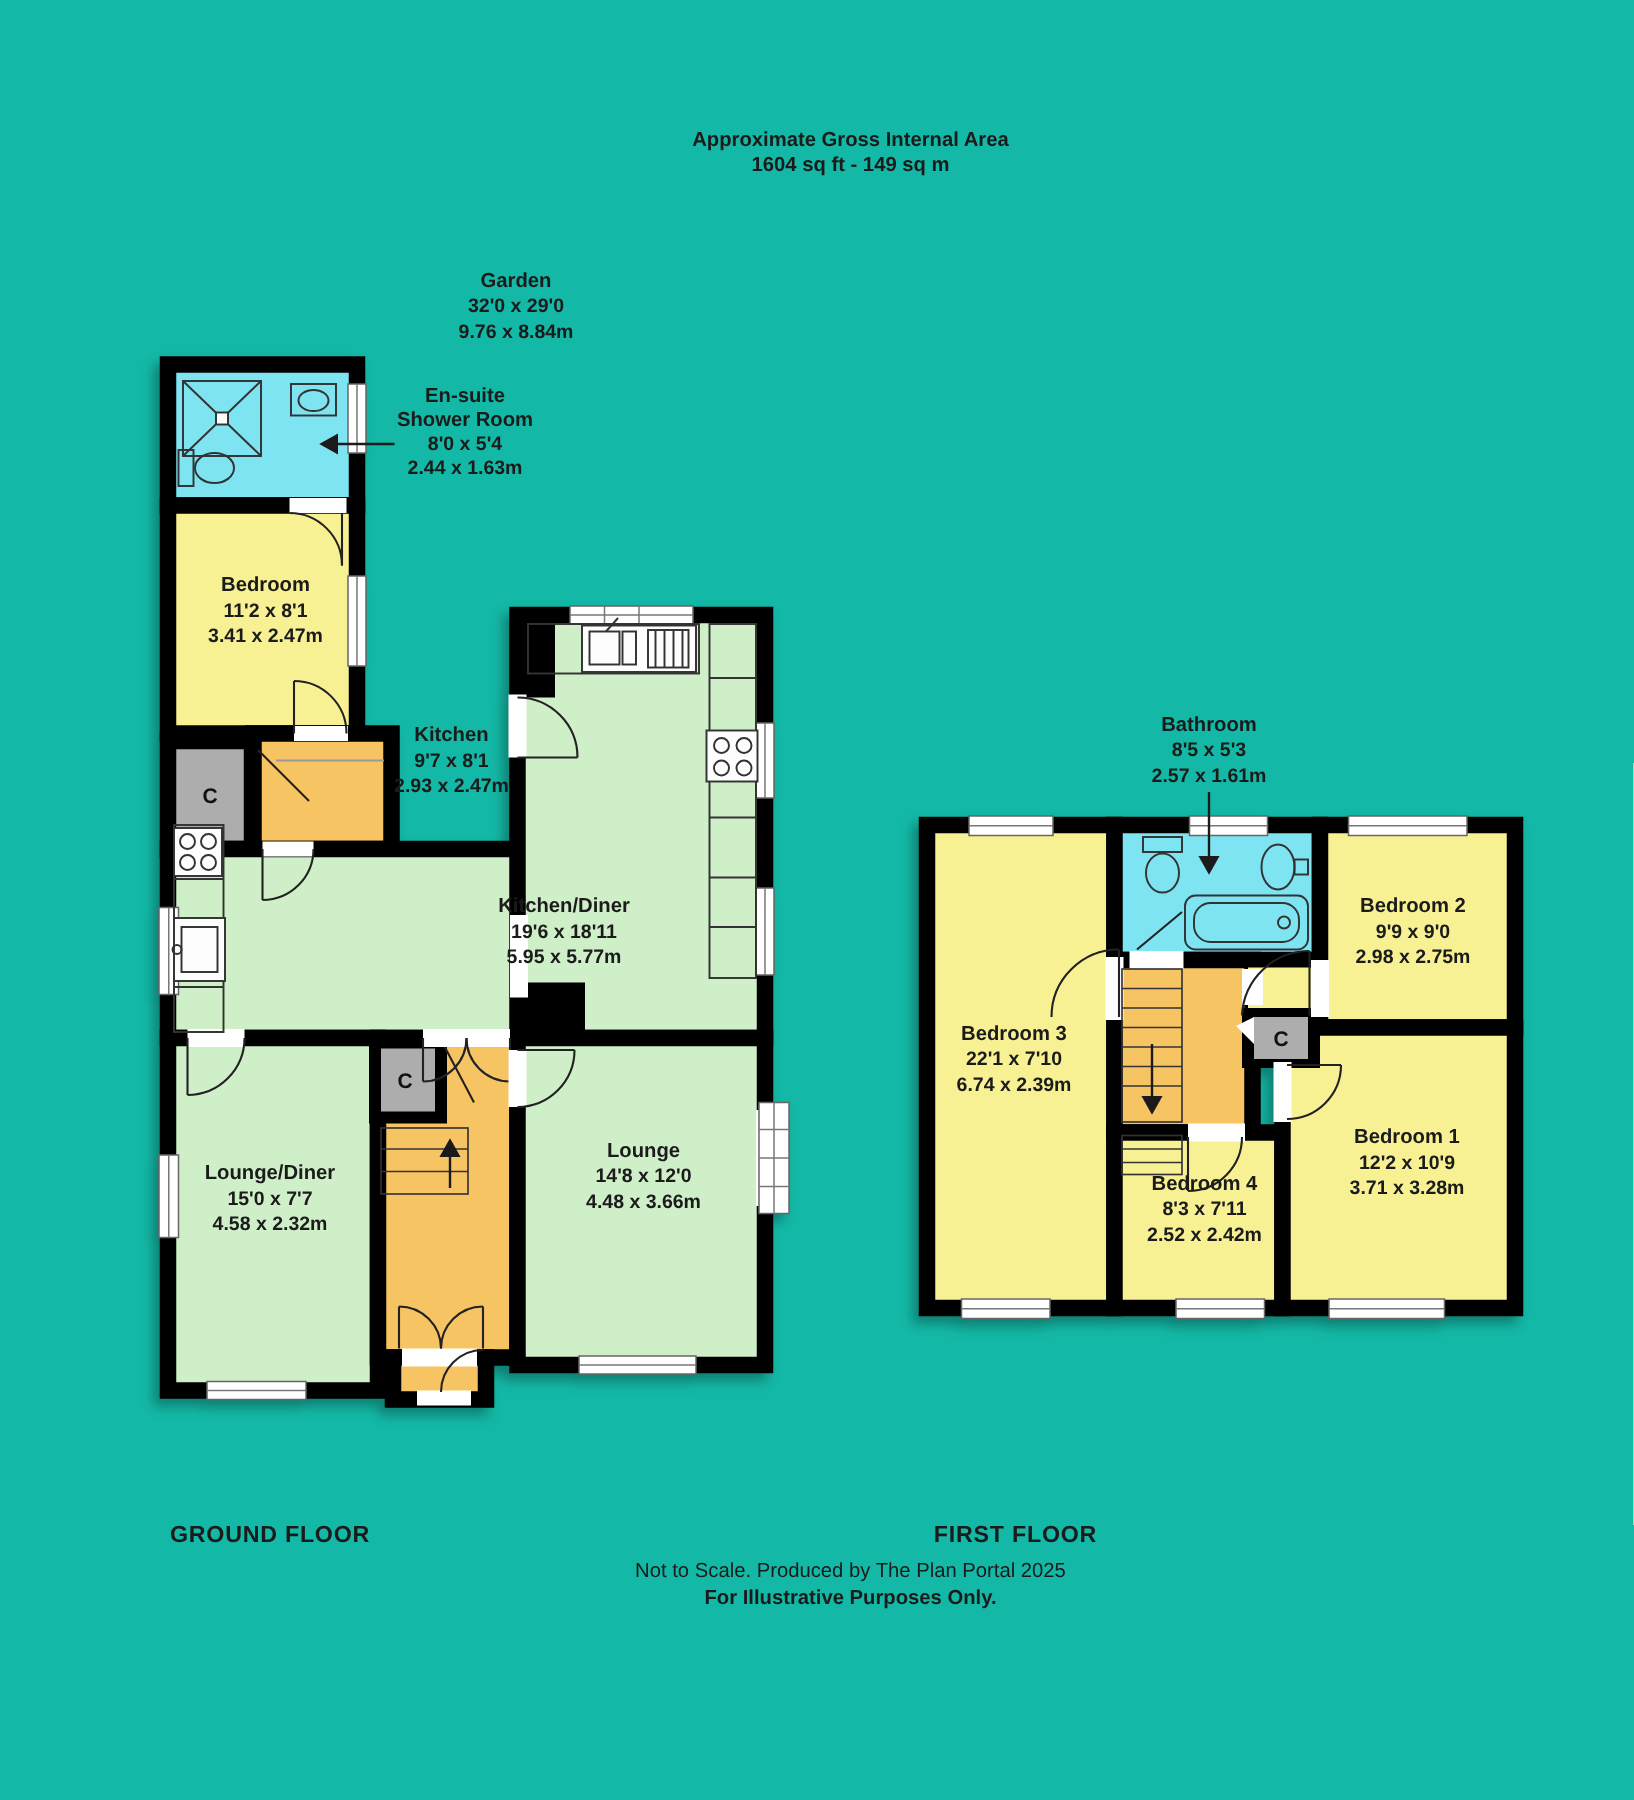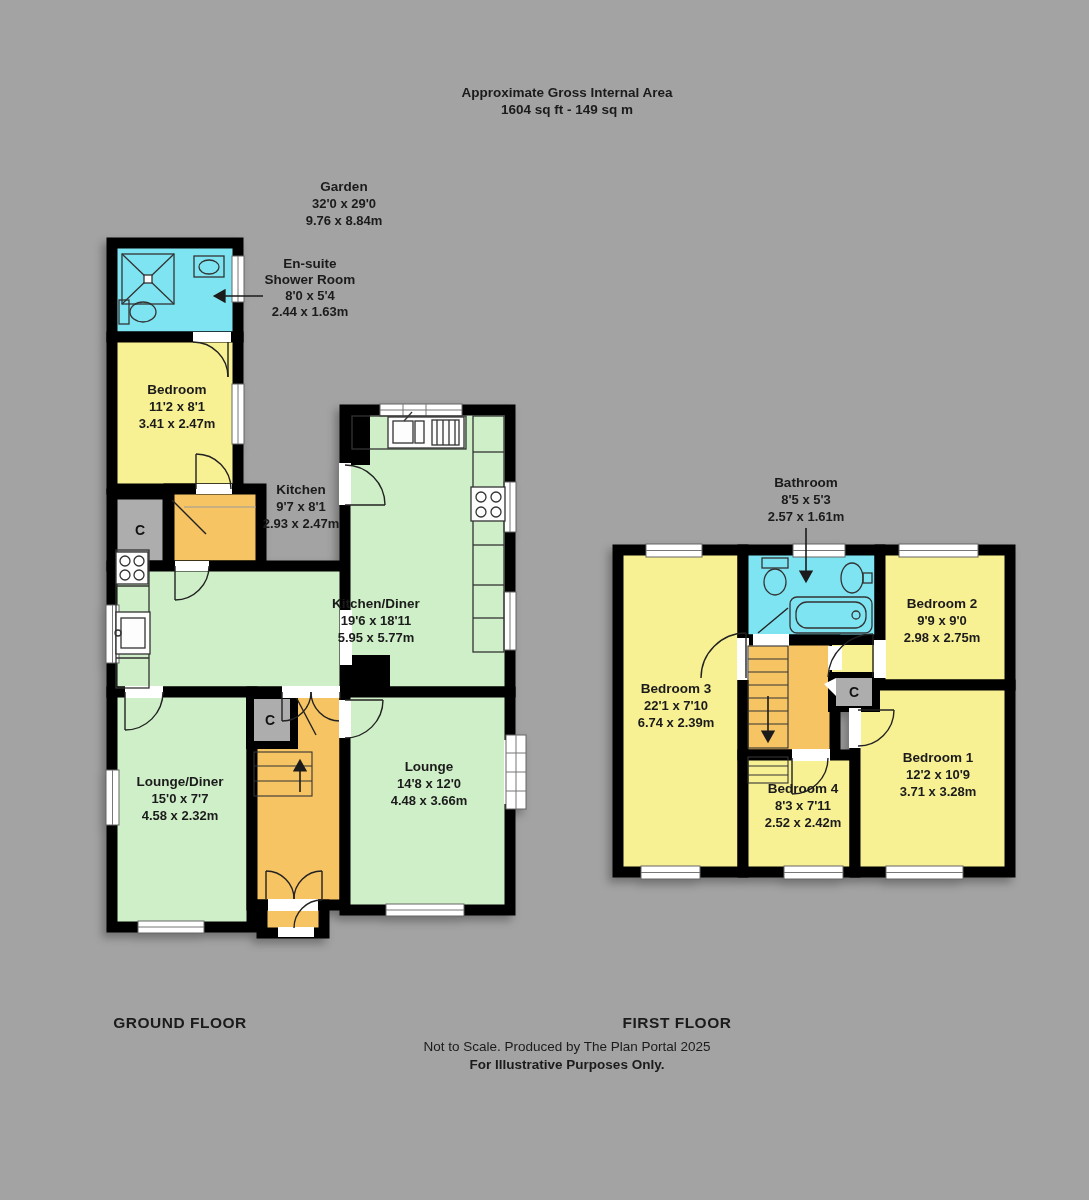--- a/index.html
+++ b/index.html
@@ -1,16 +1,16 @@
 <!DOCTYPE html>
 <html><head>
 <meta charset="utf-8">
 <style>
   html,body{margin:0;padding:0;background:#ffffff;}
-  .page{position:relative;width:1089px;height:1200px;background:#a3a3a3;overflow:hidden;
+  .page{position:relative;width:1089px;height:1200px;background:#14b8a6;overflow:hidden;
         font-family:"Liberation Sans",sans-serif;}
   svg{display:block;}
   .floor{filter:drop-shadow(-4px 5px 4px rgba(0,0,0,0.30));}
   .room{stroke:#000;stroke-width:11;}
   .wallfill{fill:#000;stroke:none;}
   .gap{fill:#fff;stroke:none;}
   .win{fill:#fff;stroke:#666;stroke-width:1;}
   .winline{stroke:#777;stroke-width:1;fill:none;}
   .arc{fill:none;stroke:#222;stroke-width:1.4;}
   .leaf{stroke:#222;stroke-width:1.4;fill:none;}

